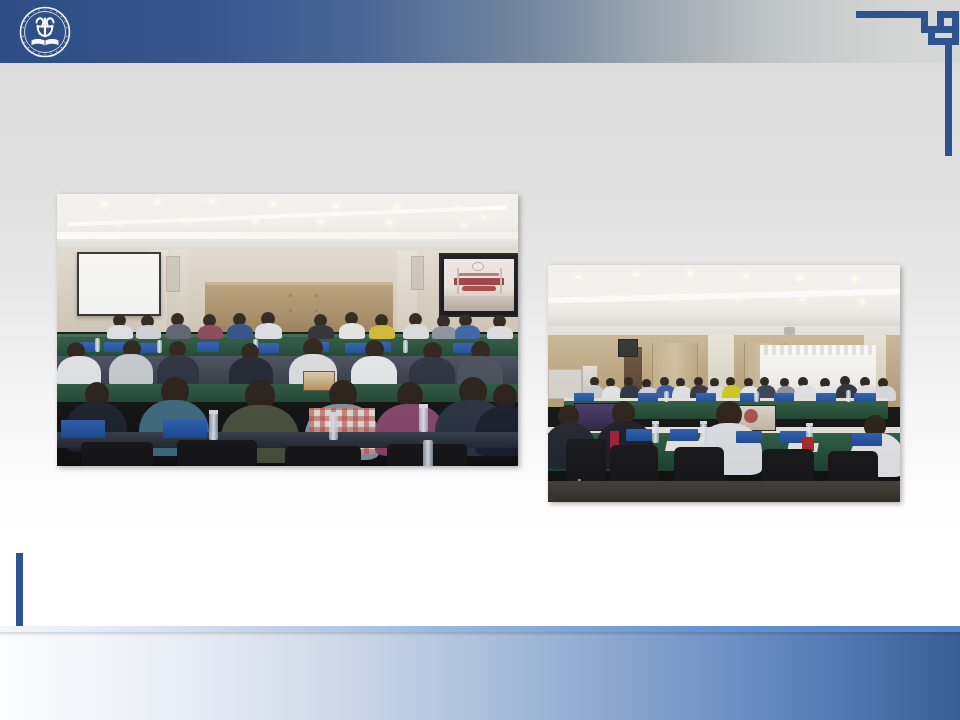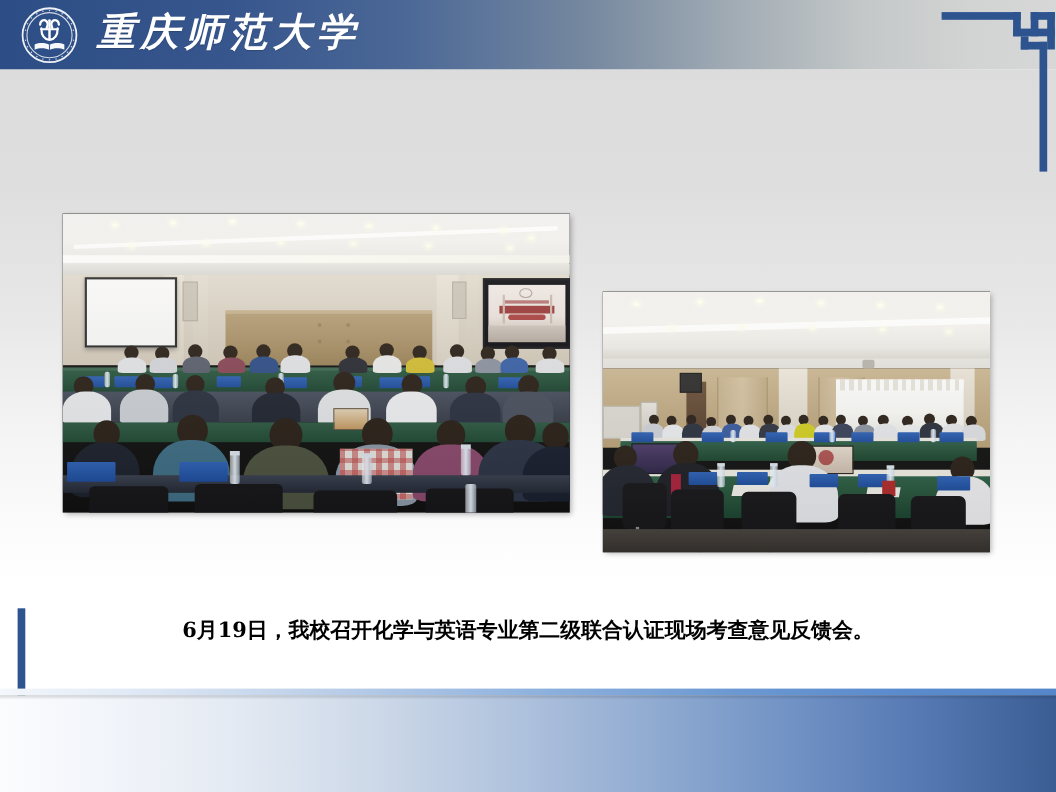--- a/index.html
+++ b/index.html
@@ -139,21 +139,20 @@
                    M34.5 16.5 C34.5 12.8 31 11 28.8 13.2 C27.4 14.6 27.6 17.2 28.6 19.4" fill="none" stroke="#ffffff" stroke-width="2" stroke-linecap="round"></path>
           <path d="M26 12.5 L26 29" fill="none" stroke="#ffffff" stroke-width="2.2" stroke-linecap="round"></path>
           <path d="M18.5 20.5 L33.5 20.5" fill="none" stroke="#ffffff" stroke-width="1.8" stroke-linecap="round"></path>
           <path d="M18.6 19.8 C18.6 26 20.6 29.5 26 30.2 C31.4 29.5 33.4 26 33.4 19.8" fill="none" stroke="#ffffff" stroke-width="2" stroke-linecap="round"></path>
 
           <path d="M12.5 34.5 C17 32.4 22.5 32.8 26 34.8 C29.5 32.8 35 32.4 39.5 34.5
                    L39.5 39.2 C35 37.1 29.5 37.5 26 39.5 C22.5 37.5 17 37.1 12.5 39.2 Z" fill="#ffffff" opacity=".96"></path>
           <path d="M26 34.8 L26 39.5" stroke="#3a5d94" stroke-width="1" fill="none"></path>
         </svg>
       </div>
-      <div class="univ-title">重庆师范大学</div>
     </div>
   </div>
 
   <div class="orn-tr">
     <svg width="110" height="160" viewBox="0 0 110 160">
       <g fill="#2e5490">
 
         <rect x="6" y="11" width="72" height="7"></rect>
 
         <rect x="71" y="11" width="7" height="22"></rect>
@@ -486,21 +485,18 @@
       <div style="position:absolute;left:86px;top:222px;width:3px;height:16px;background:#8e9096;"></div>
       <div style="position:absolute;left:150px;top:226px;width:3px;height:12px;background:#8e9096;"></div>
       <div style="position:absolute;left:238px;top:228px;width:3px;height:10px;background:#8e9096;"></div>
 
       <div style="position:absolute;left:0;top:216px;width:100%;height:22px;background:linear-gradient(to bottom,#4a4540,#37332f);"></div>
 
       <div style="position:absolute;left:0;top:0;width:100%;height:100%;background:linear-gradient(to bottom,rgba(255,252,244,.10),rgba(0,0,0,.10));"></div>
     </div>
   </div>
 
-  <div class="caption-wrap">
-    <span class="caption">6月19日，我校召开化学与英语专业第二级联合认证现场考查意见反馈会。</span>
-  </div>
 
   <div class="band-top"></div>
   <div class="band-main"></div>
   <div class="band-shadow"></div>
 
 </div>
 
 </body></html>

